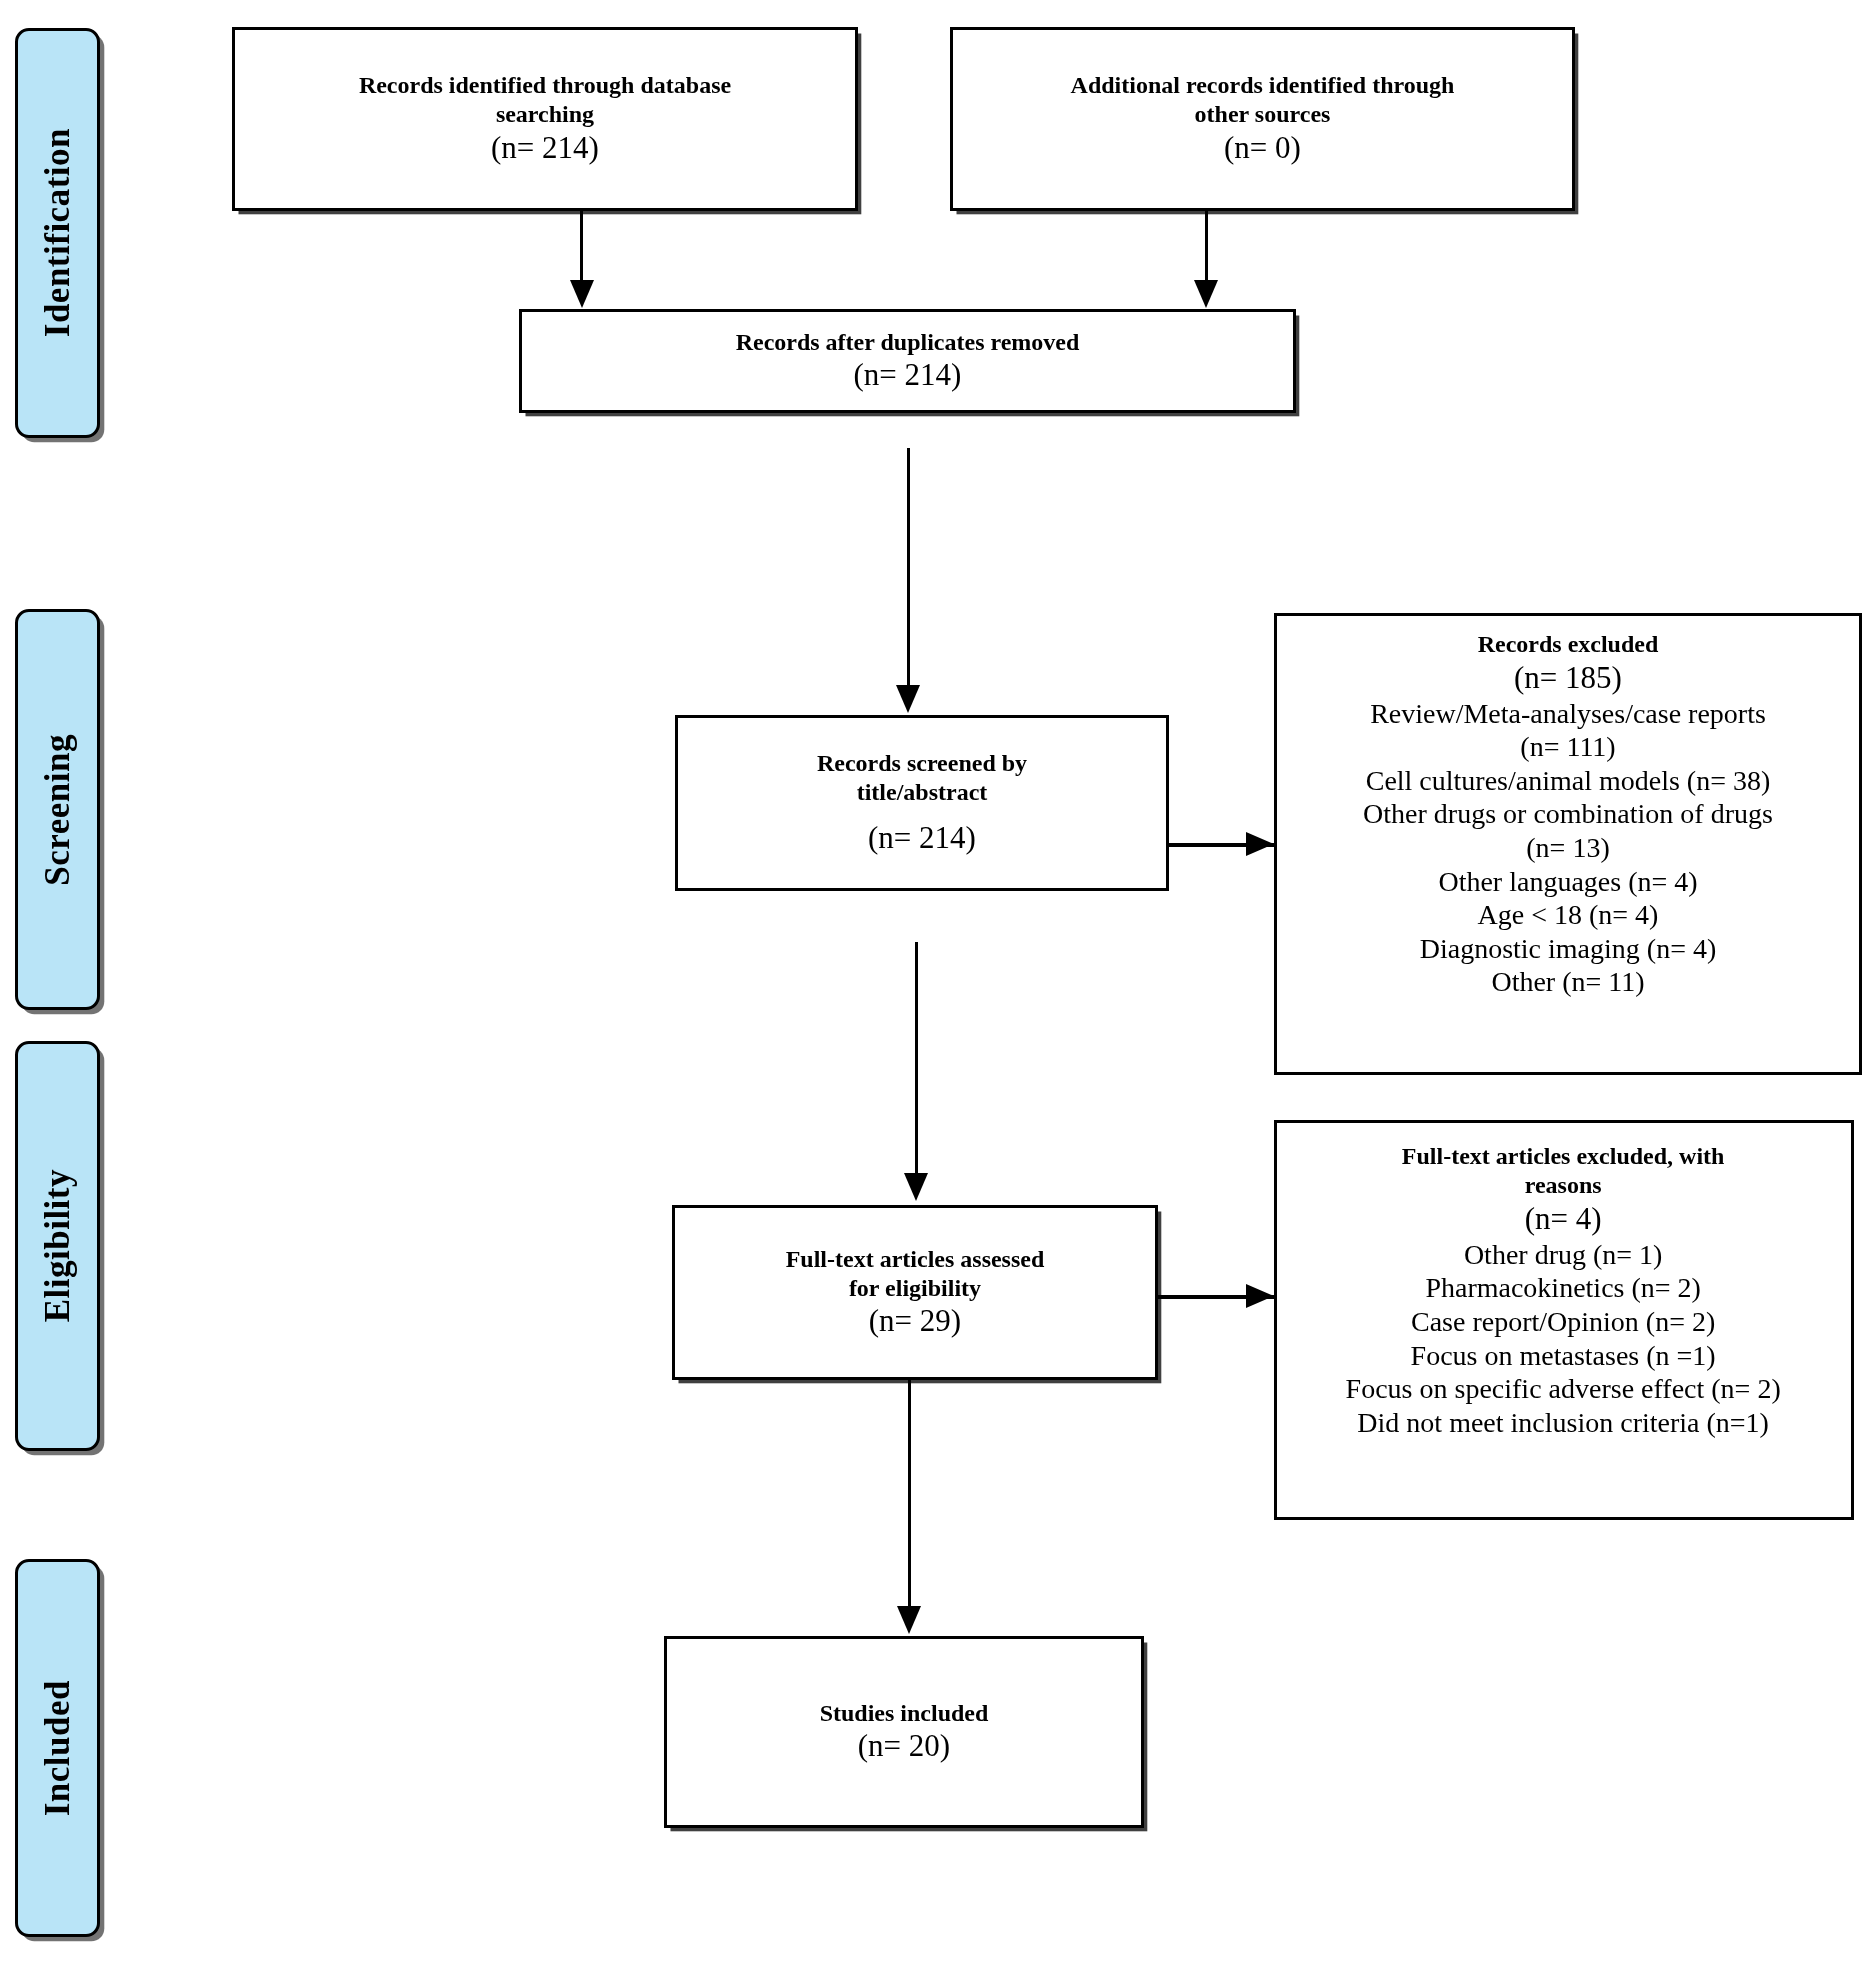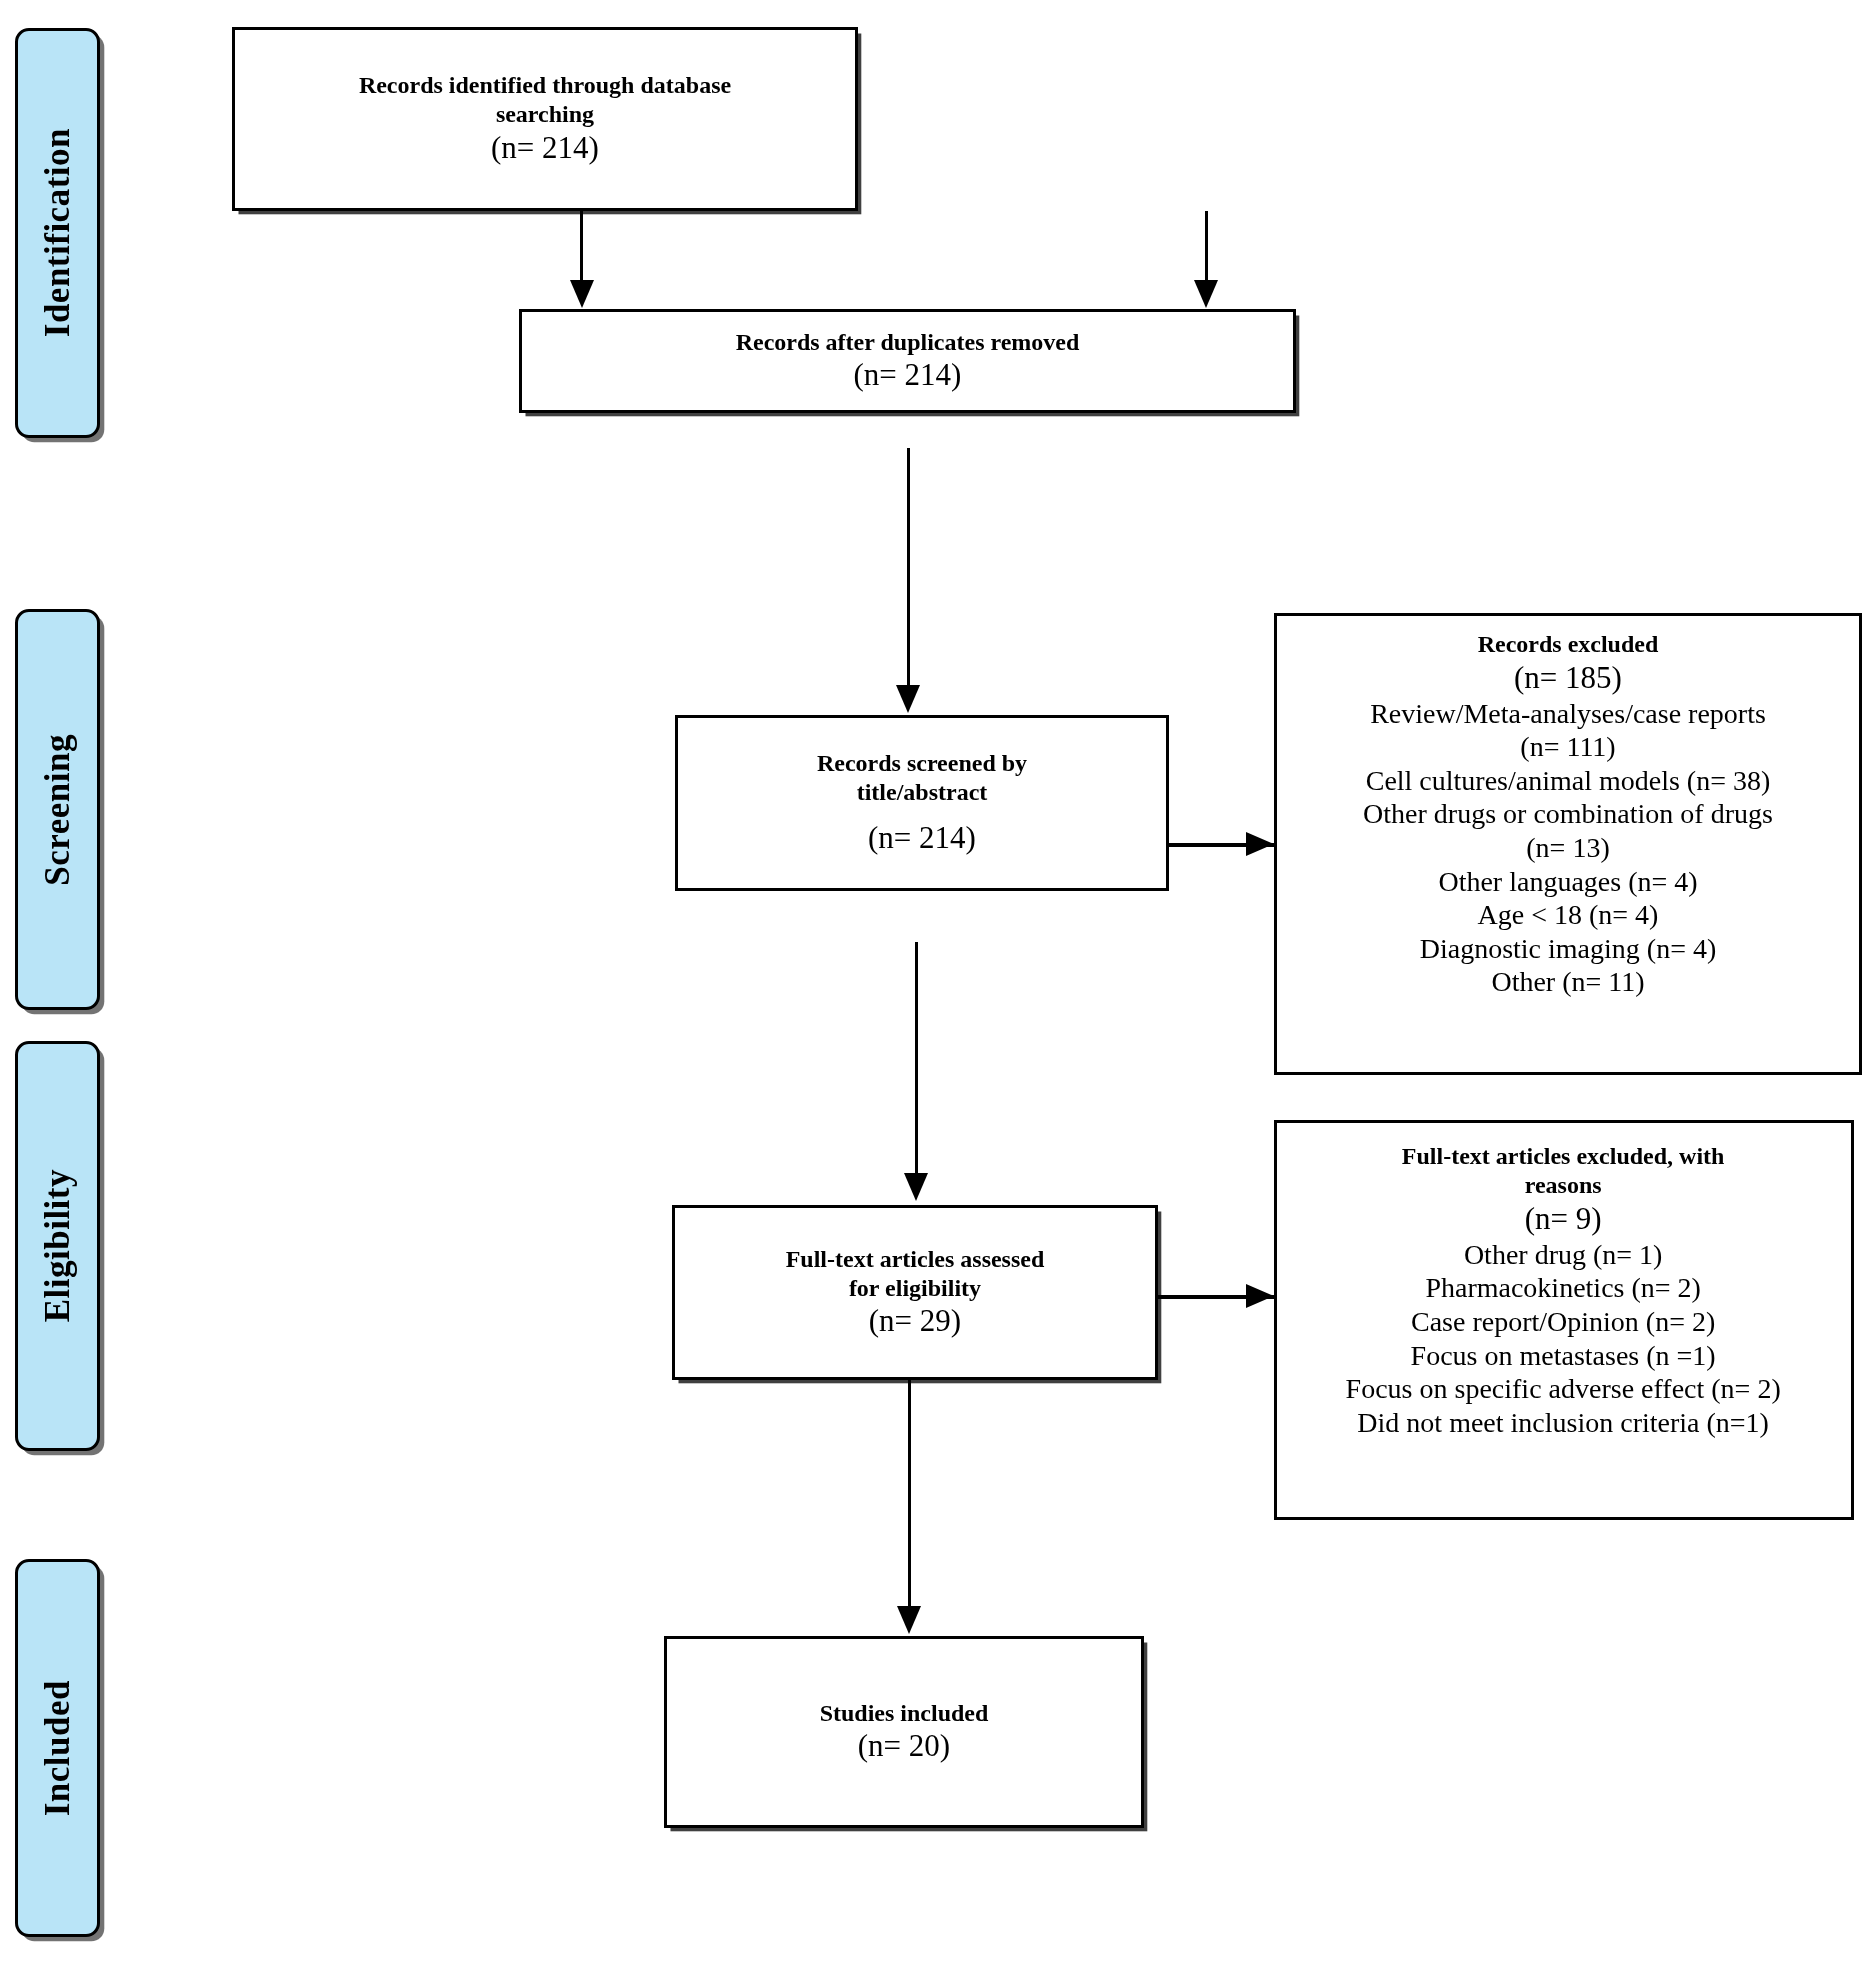--- a/index.html
+++ b/index.html
@@ -125,20 +125,25 @@
   <div class="stage-tab" style="left:15px; top:1559px; width:85px; height:378px;">
     <span class="stage-label">Included</span>
   </div>
 
   <div class="flow-box shadowed" style="left:232px; top:27px; width:626px; height:184px;">
     <p class="box-title">Records identified through database
 searching</p>
     <p class="box-count">(n= 214)</p>
   </div>
 
+  <div class="flow-box shadowed" style="left:950px; top:27px; width:625px; height:184px;">
+    <p class="box-title">Additional records identified through
+other sources</p>
+    <p class="box-count">(n= 0)</p>
+  </div>
 
   <div class="vline" style="left:580px; top:211px; height:70px;"></div>
   <div class="arrow-down" style="left:570px; top:280px;"></div>
 
   <div class="vline" style="left:1205px; top:211px; height:70px;"></div>
   <div class="arrow-down" style="left:1194px; top:280px;"></div>
 
   <div class="flow-box shadowed" style="left:519px; top:309px; width:777px; height:104px;">
     <p class="box-title">Records after duplicates removed</p>
     <p class="box-count">(n= 214)</p>
@@ -178,21 +183,21 @@
 for eligibility</p>
     <p class="box-count">(n= 29)</p>
   </div>
 
   <div class="hline" style="left:1158px; top:1295px; width:116px;"></div>
   <div class="arrow-right" style="left:1246px; top:1284px;"></div>
 
   <div class="flow-box" style="left:1274px; top:1120px; width:580px; height:400px; justify-content:flex-start; padding-top:19.4px;padding-left:8px;">
     <p class="box-title">Full-text articles excluded, with
 reasons</p>
-    <p class="box-count">(n= 9)</p>
+    <p class="box-count">(n= 4)</p>
     <p class="reason-line">Other drug (n= 1)</p>
     <p class="reason-line">Pharmacokinetics (n= 2)</p>
     <p class="reason-line">Case report/Opinion (n= 2)</p>
     <p class="reason-line">Focus on metastases (n =1)</p>
     <p class="reason-line">Focus on specific adverse effect (n= 2)</p>
     <p class="reason-line">Did not meet inclusion criteria (n=1)</p>
   </div>
 
   <div class="vline" style="left:908px; top:1380px; height:227px;"></div>
   <div class="arrow-down" style="left:897px; top:1606px;"></div>

